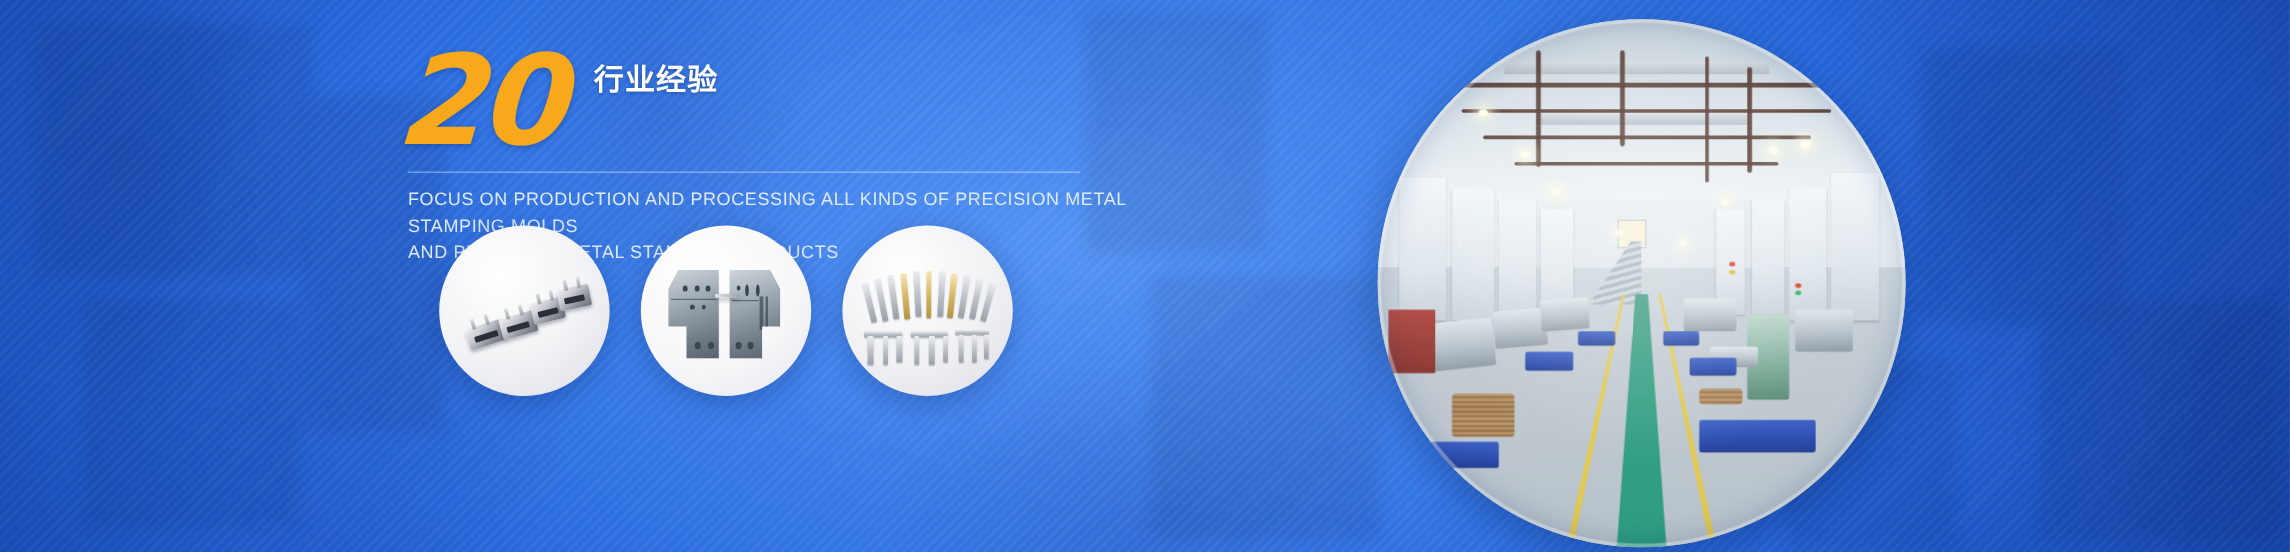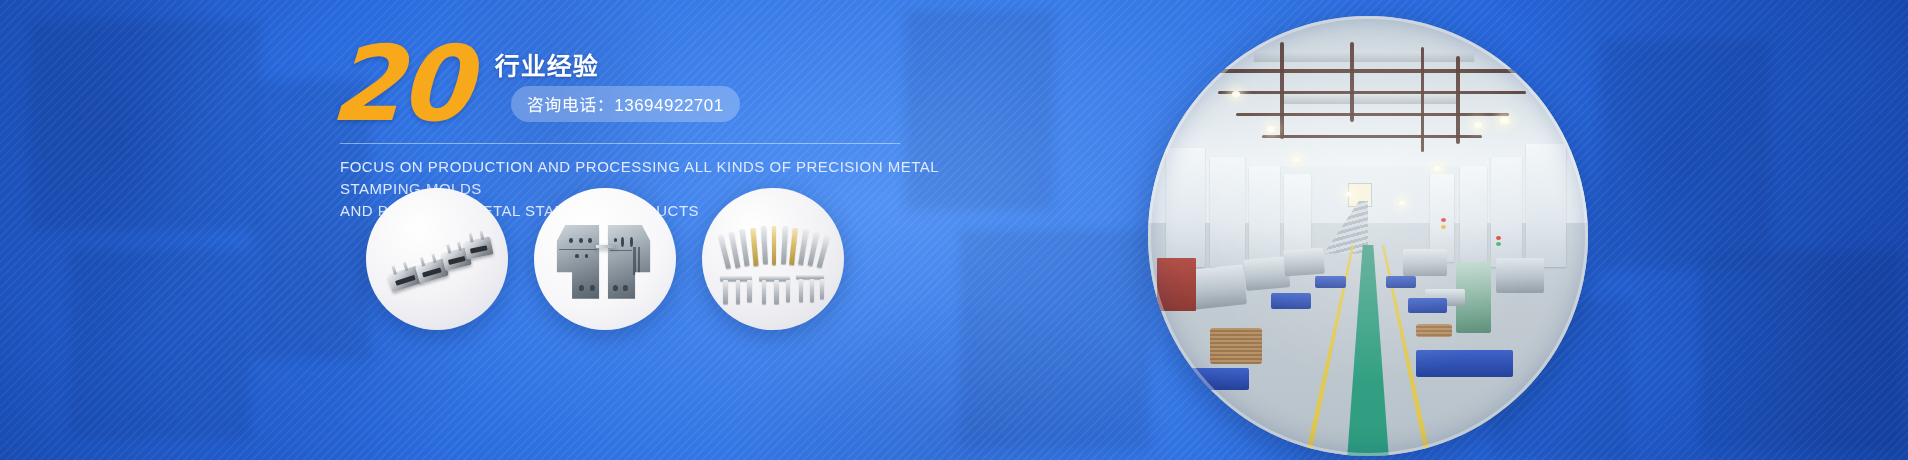--- a/index.html
+++ b/index.html
@@ -345,21 +345,20 @@
   <div class="bg-vignette"></div>
 
   <div class="copy">
     <div class="headline-row">
       <div class="big-number">20</div>
       <div class="headline-text">
         <div class="line-a">
           <span class="cn-small">行业经验</span>
         </div>
         <div class="line-b">
-          <span class="phone-badge">咨询电话：13694922701</span>
         </div>
       </div>
     </div>
     <div class="divider"></div>
     <div class="tagline">
       <div>FOCUS ON PRODUCTION AND PROCESSING ALL KINDS OF PRECISION METAL STAMPING MOLDS</div>
       <div>AND PRECISION METAL STAMPING PRODUCTS</div>
     </div>
   </div>
 

